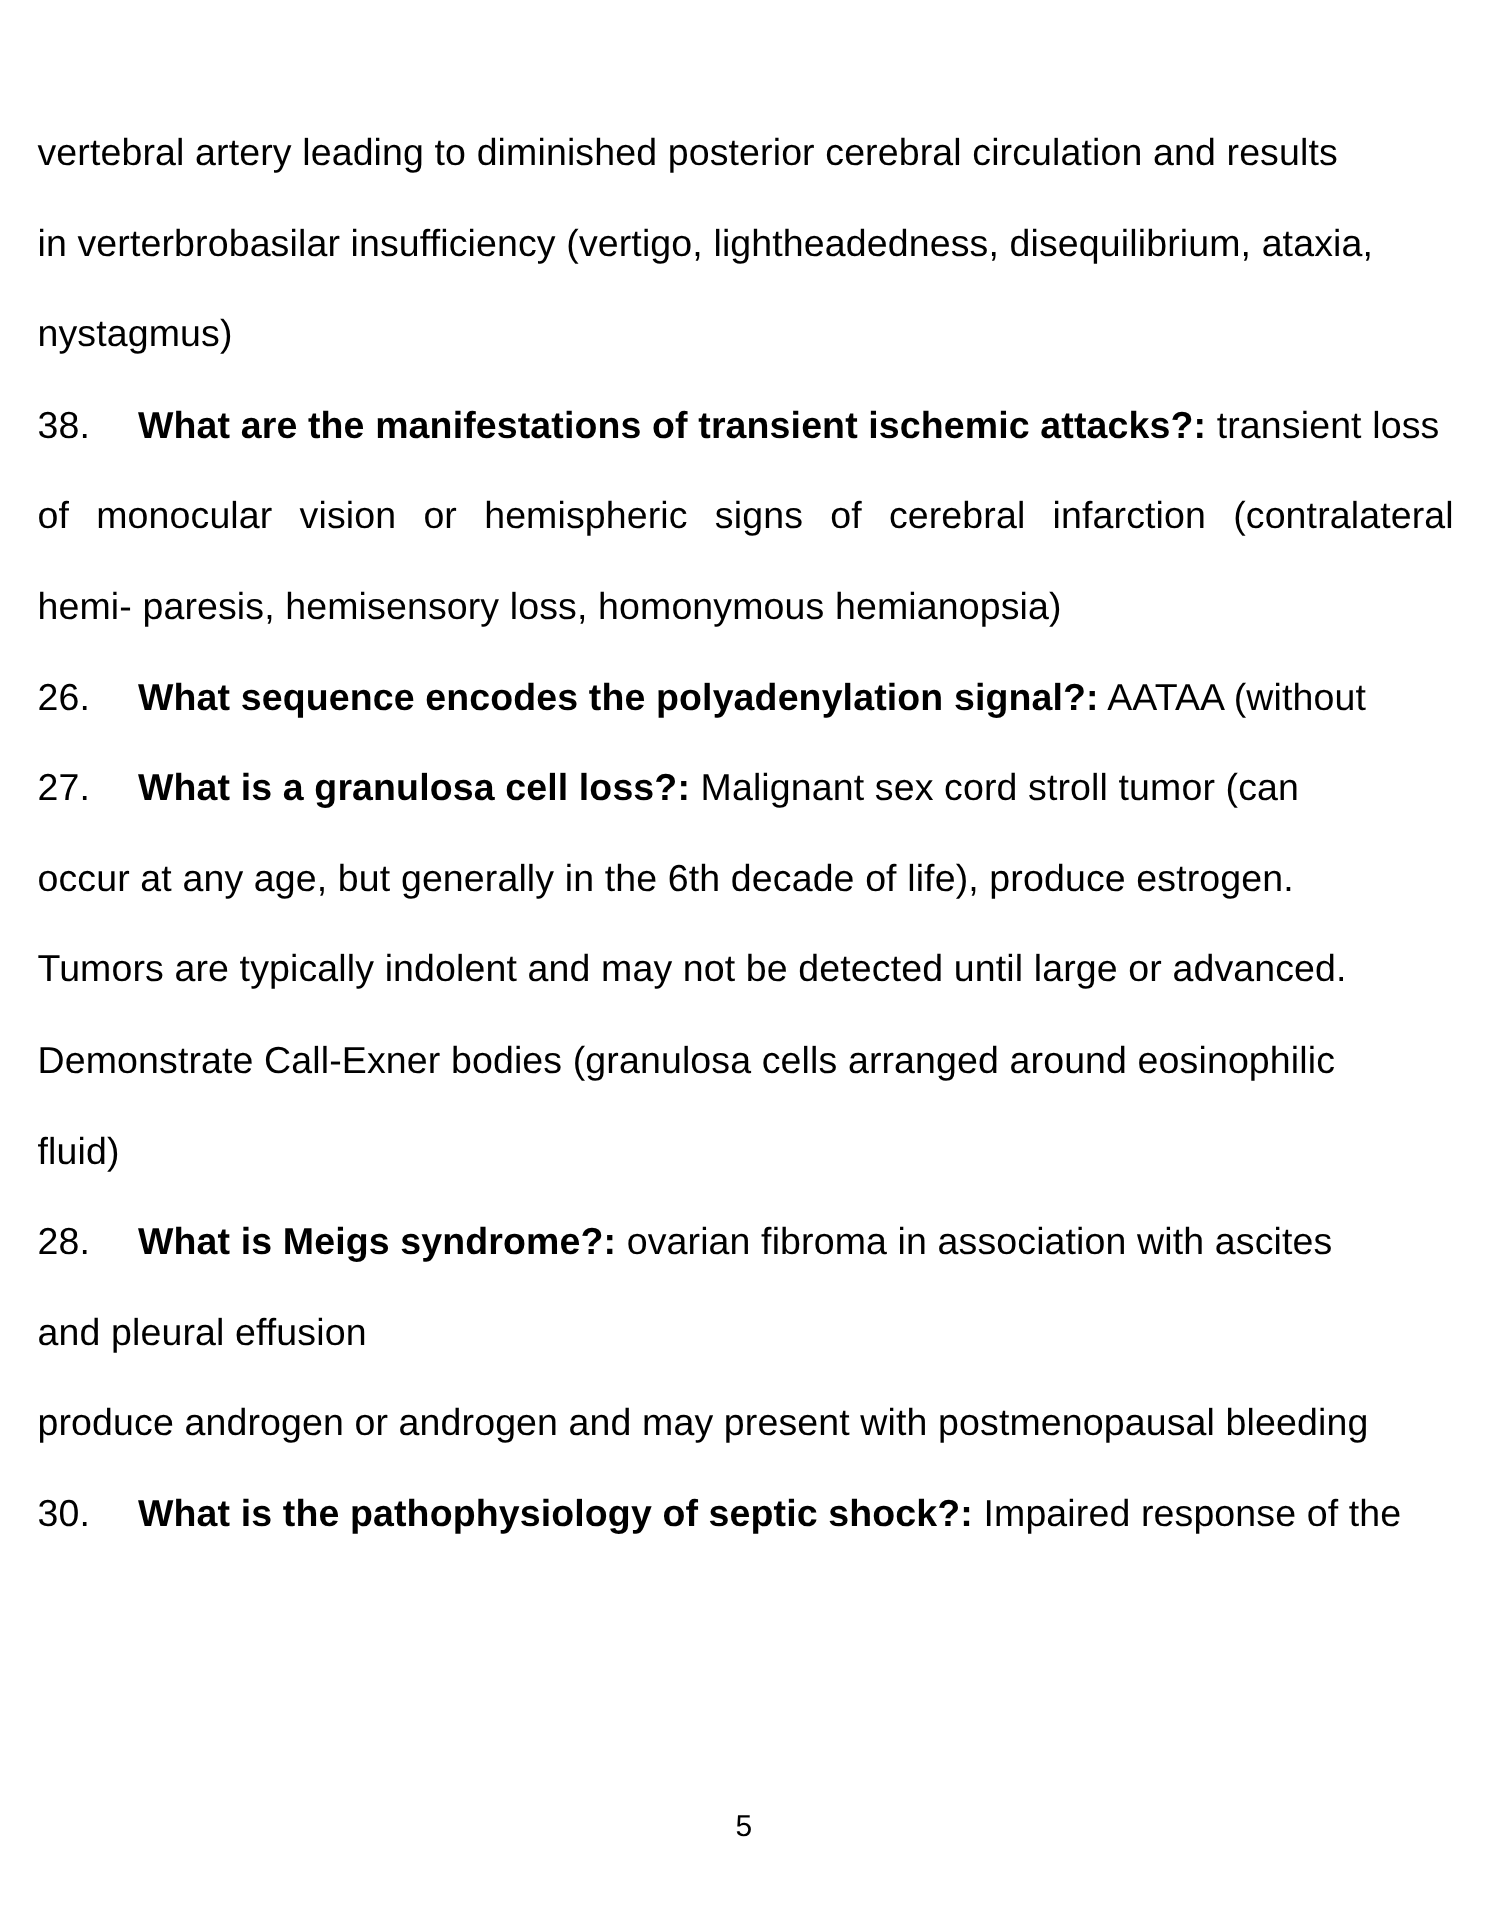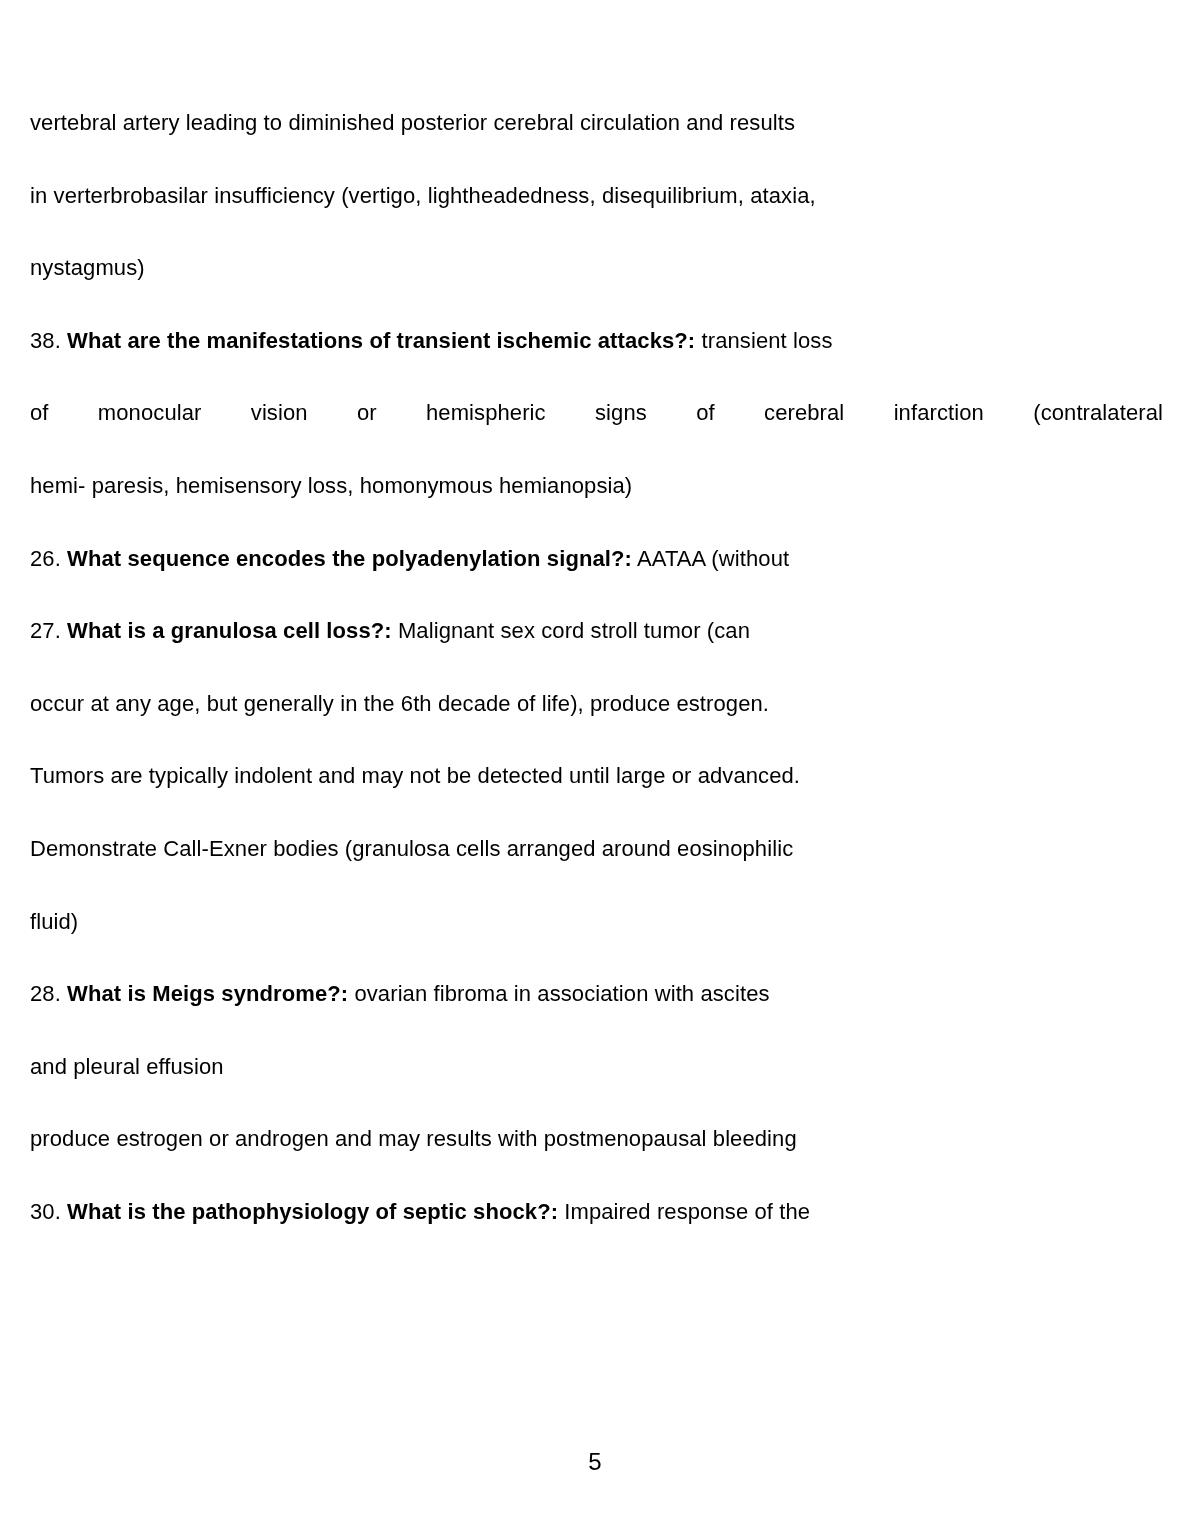--- a/index.html
+++ b/index.html
@@ -12,31 +12,31 @@
     position: relative;
     overflow: hidden;
   }
   .content {
     position: absolute;
     left: 30px;
     top: 87px;
     width: 1133px;
   }
   .line {
-    font-size: 22px;
+    font-size: 30px;
     line-height: 72.6px;
     white-space: nowrap;
     letter-spacing: 0.1px;
   }
   .line.justify {
     white-space: normal;
     text-align: justify;
     text-align-last: justify;
   }
-  .b { font-weight: bold; }
+  .b { font-weight: bold; margin-left: 30px; }
   .page-number {
     position: absolute;
     top: 1448px;
     left: 0;
     width: 100%;
     text-align: center;
     font-size: 24px;
     line-height: 28px;
   }
 </style>
@@ -52,17 +52,17 @@
       <div class="line justify"><span>of monocular vision or hemispheric signs of cerebral infarction (contralateral</span></div>
       <div class="line"><span>hemi- paresis, hemisensory loss, homonymous hemianopsia)</span></div>
       <div class="line"><span>26. </span><span class="b">What sequence encodes the polyadenylation signal?:</span><span> AATAA (without</span></div>
       <div class="line"><span>27. </span><span class="b">What is a granulosa cell loss?:</span><span> Malignant sex cord stroll tumor (can</span></div>
       <div class="line"><span>occur at any age, but generally in the 6th decade of life), produce estrogen.</span></div>
       <div class="line"><span>Tumors are typically indolent and may not be detected until large or advanced.</span></div>
       <div class="line"><span>Demonstrate Call-Exner bodies (granulosa cells arranged around eosinophilic</span></div>
       <div class="line"><span>fluid)</span></div>
       <div class="line"><span>28. </span><span class="b">What is Meigs syndrome?:</span><span> ovarian fibroma in association with ascites</span></div>
       <div class="line"><span>and pleural effusion</span></div>
-      <div class="line"><span>produce estrogen or androgen and may results with postmenopausal bleeding</span></div>
+      <div class="line"><span>produce androgen or androgen and may present with postmenopausal bleeding</span></div>
       <div class="line"><span>30. </span><span class="b">What is the pathophysiology of septic shock?:</span><span> Impaired response of the</span></div>
     </div>
   <div class="page-number">5</div>
 </div>
 
 </body></html>

